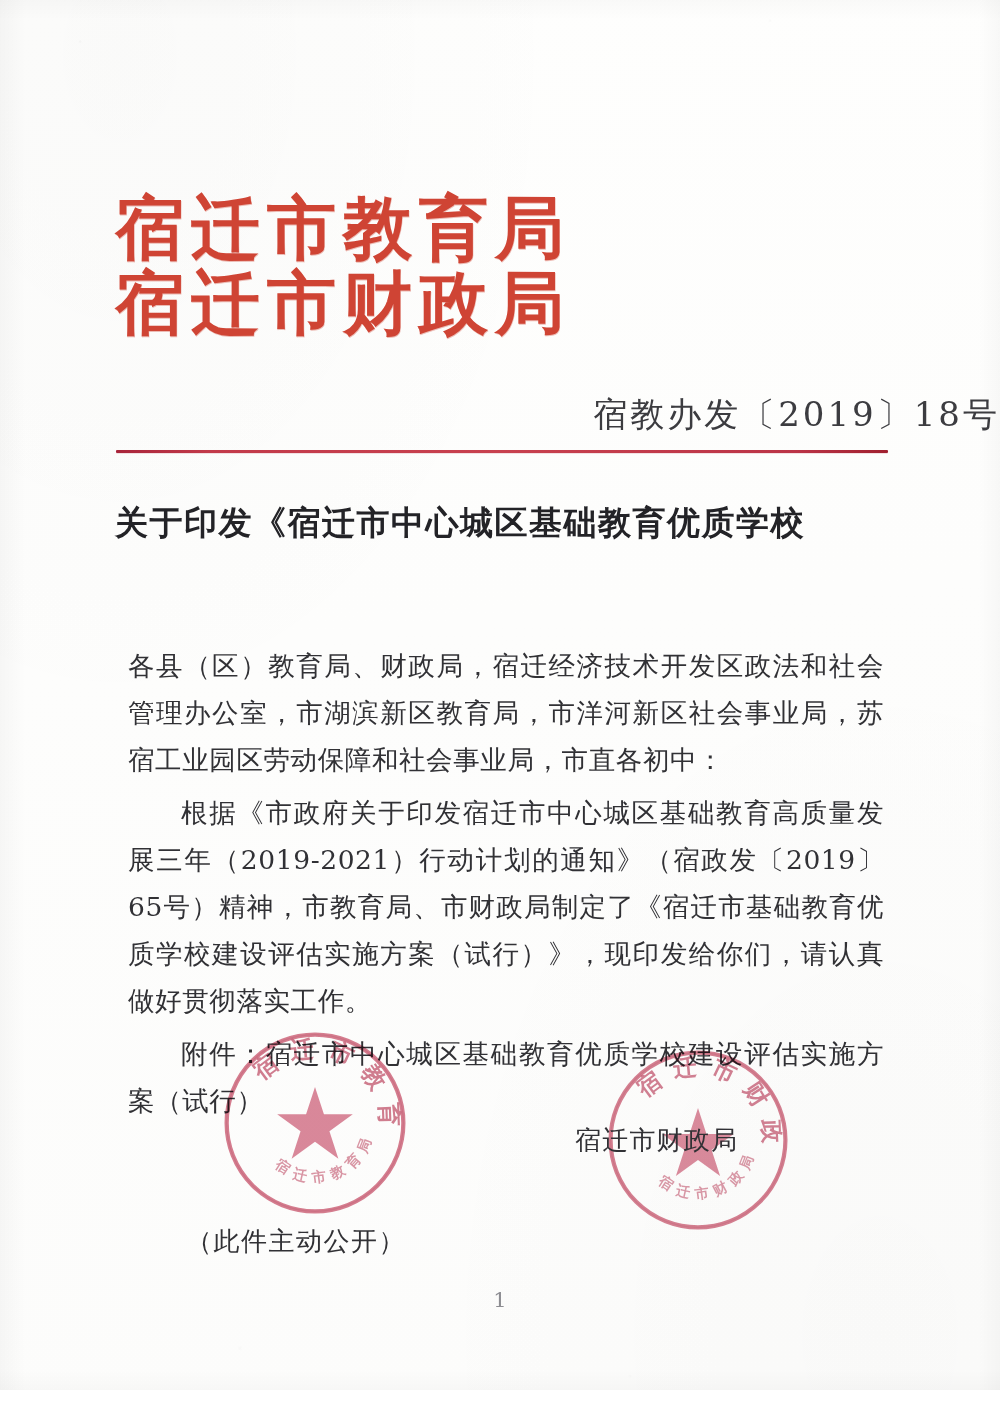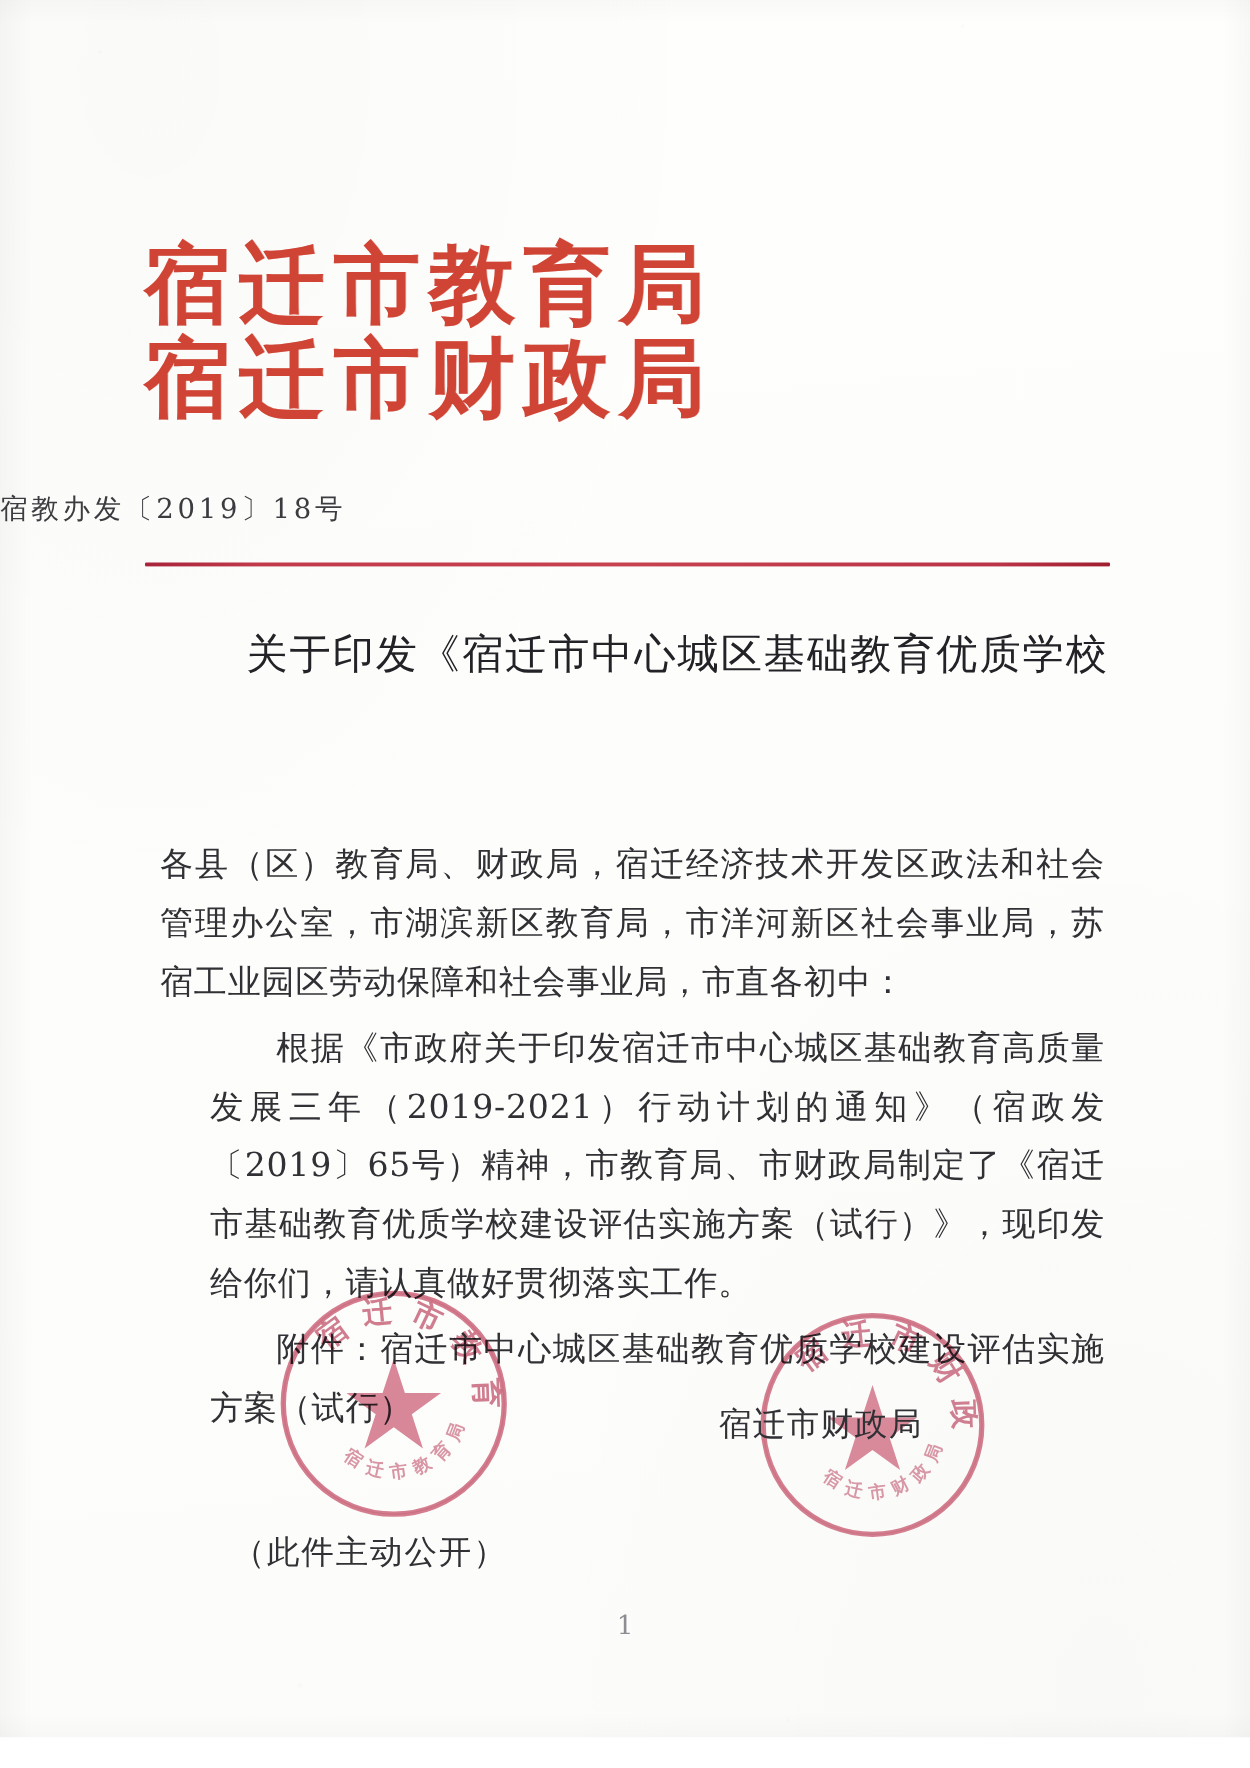--- a/index.html
+++ b/index.html
@@ -84,23 +84,23 @@
     align-self: center;
     text-shadow: 0.5px 0.5px 0 rgba(212,70,58,0.3);
   }
 
   
   .doc-number {
     position: absolute;
     left: 0;
     top: 392px;
     width: 1000px;
-    text-align: left;
-    font-family: "DejaVu Serif", "Liberation Serif", serif;
-    font-size: 22px;
+    text-align: right;
+    font-family: "DejaVu Serif", "Liberation Serif", serif;
+    font-size: 34px;
     letter-spacing: 3px;
     color: #3c3c40;
   }
 
   
   .red-rule {
     position: absolute;
     left: 116px;
     top: 450px;
     width: 772px;
@@ -109,46 +109,46 @@
     border-radius: 1px;
     box-shadow: 0 0.5px 0 rgba(168,36,58,0.25);
   }
 
   
   .doc-title {
     position: absolute;
     left: 115px;
     top: 496px;
     width: 772px;
-    text-align: right;
-    font-family: "DejaVu Serif", "Liberation Serif", serif;
-    font-weight: 400;
+    text-align: left;
+    font-family: "DejaVu Serif", "Liberation Serif", serif;
+    font-weight: 700;
     font-size: 33px;
     line-height: 1.62;
     letter-spacing: 1.5px;
     color: #232327;
   }
   .doc-title .tline { display: block; white-space: nowrap; }
 
   
   .body-text {
     position: absolute;
     left: 128px;
-    top: 668px;
+    top: 642px;
     width: 756px;
     font-family: "DejaVu Serif", "Liberation Serif", serif;
     font-size: 26.5px;
     line-height: 47px;
     letter-spacing: 0.6px;
     color: #313135;
     text-align: justify;
   }
   .para { margin: 0 0 0 0; }
   .para + .para { margin-top: 6px; }
-  .para.indent { text-indent: 2em; margin-left: 40px; }
+  .para.indent { text-indent: 2em; }
 
   
   .sig-block {
     position: absolute;
     left: 575px;
     top: 1118px;
     width: 280px;
     font-family: "DejaVu Serif", "Liberation Serif", serif;
     font-size: 26px;
     line-height: 45px;

